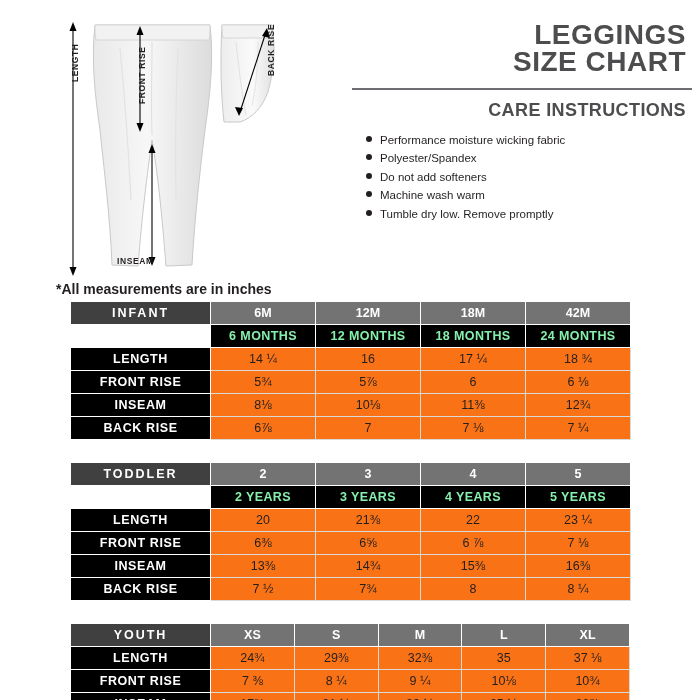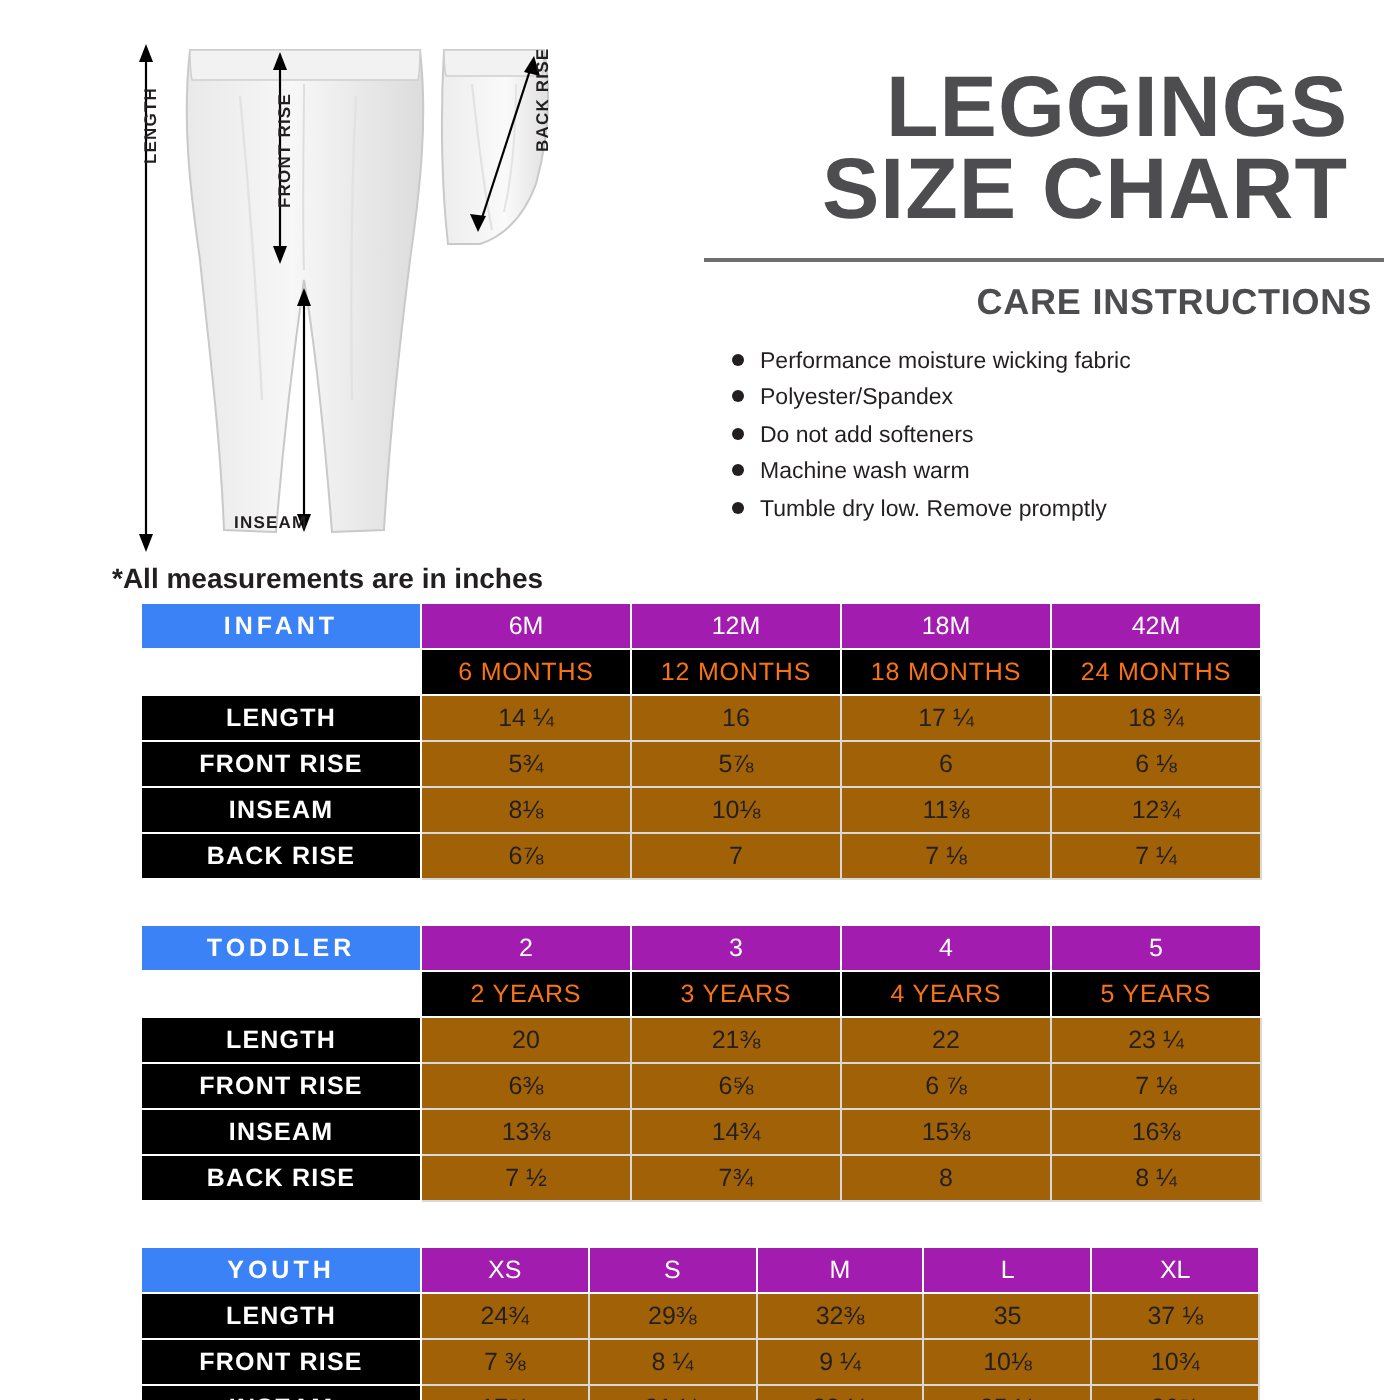--- a/index.html
+++ b/index.html
@@ -59,22 +59,22 @@
   }
 
   
   .headline {
     position: absolute;
     left: 352px;
     top: 22px;
     width: 340px;
   }
   .headline h1 {
-    margin: 12px;
-    font-size: 43px;
+    margin: 0;
+    font-size: 28px;
     line-height: 0.96;
     font-weight: bold;
     letter-spacing: 0.5px;
     color: #4d4d4f;
     text-align: right;
     padding-right: 6px;
   }
   .rule {
     margin: 12px 0 10px 0;
     height: 2px;
@@ -128,51 +128,51 @@
     border: 1px solid #ffffff;
     height: 20px;
     text-align: center;
     font-size: 12.5px;
     vertical-align: middle;
   }
   col.c0 { width: 140px; }
   col.cx { width: 105px; }
 
   .cat {
-    background: #3b82f6;
+    background: #404040;
     color: #ffffff;
     font-weight: bold;
     font-size: 12.5px;
     letter-spacing: 2px;
   }
   .sizehead {
-    background: #a21caf;
+    background: #737373;
     color: #ffffff;
-    font-weight: normal;
+    font-weight: bold;
     font-size: 14px;
   }
   .subhead-blank {
     background: #ffffff;
   }
   .subhead {
     background: #000000;
-    color: #f97316;
-    font-weight: normal;
+    color: #86efac;
+    font-weight: bold;
     font-size: 9.5px;
     letter-spacing: 0.4px;
   }
   .rowlabel {
     background: #000000;
     color: #ffffff;
     font-weight: bold;
     font-size: 12.5px;
     letter-spacing: 0.6px;
   }
   .val {
-    background: #a16207;
+    background: #f97316;
     color: #231f20;
     border: 1px solid #d9d9d9 !important;
     font-size: 12.5px;
     margin-left: 19px;
   }
   .spacer td {
     border: none !important;
     height: 9px;
     background: #ffffff;
   }

